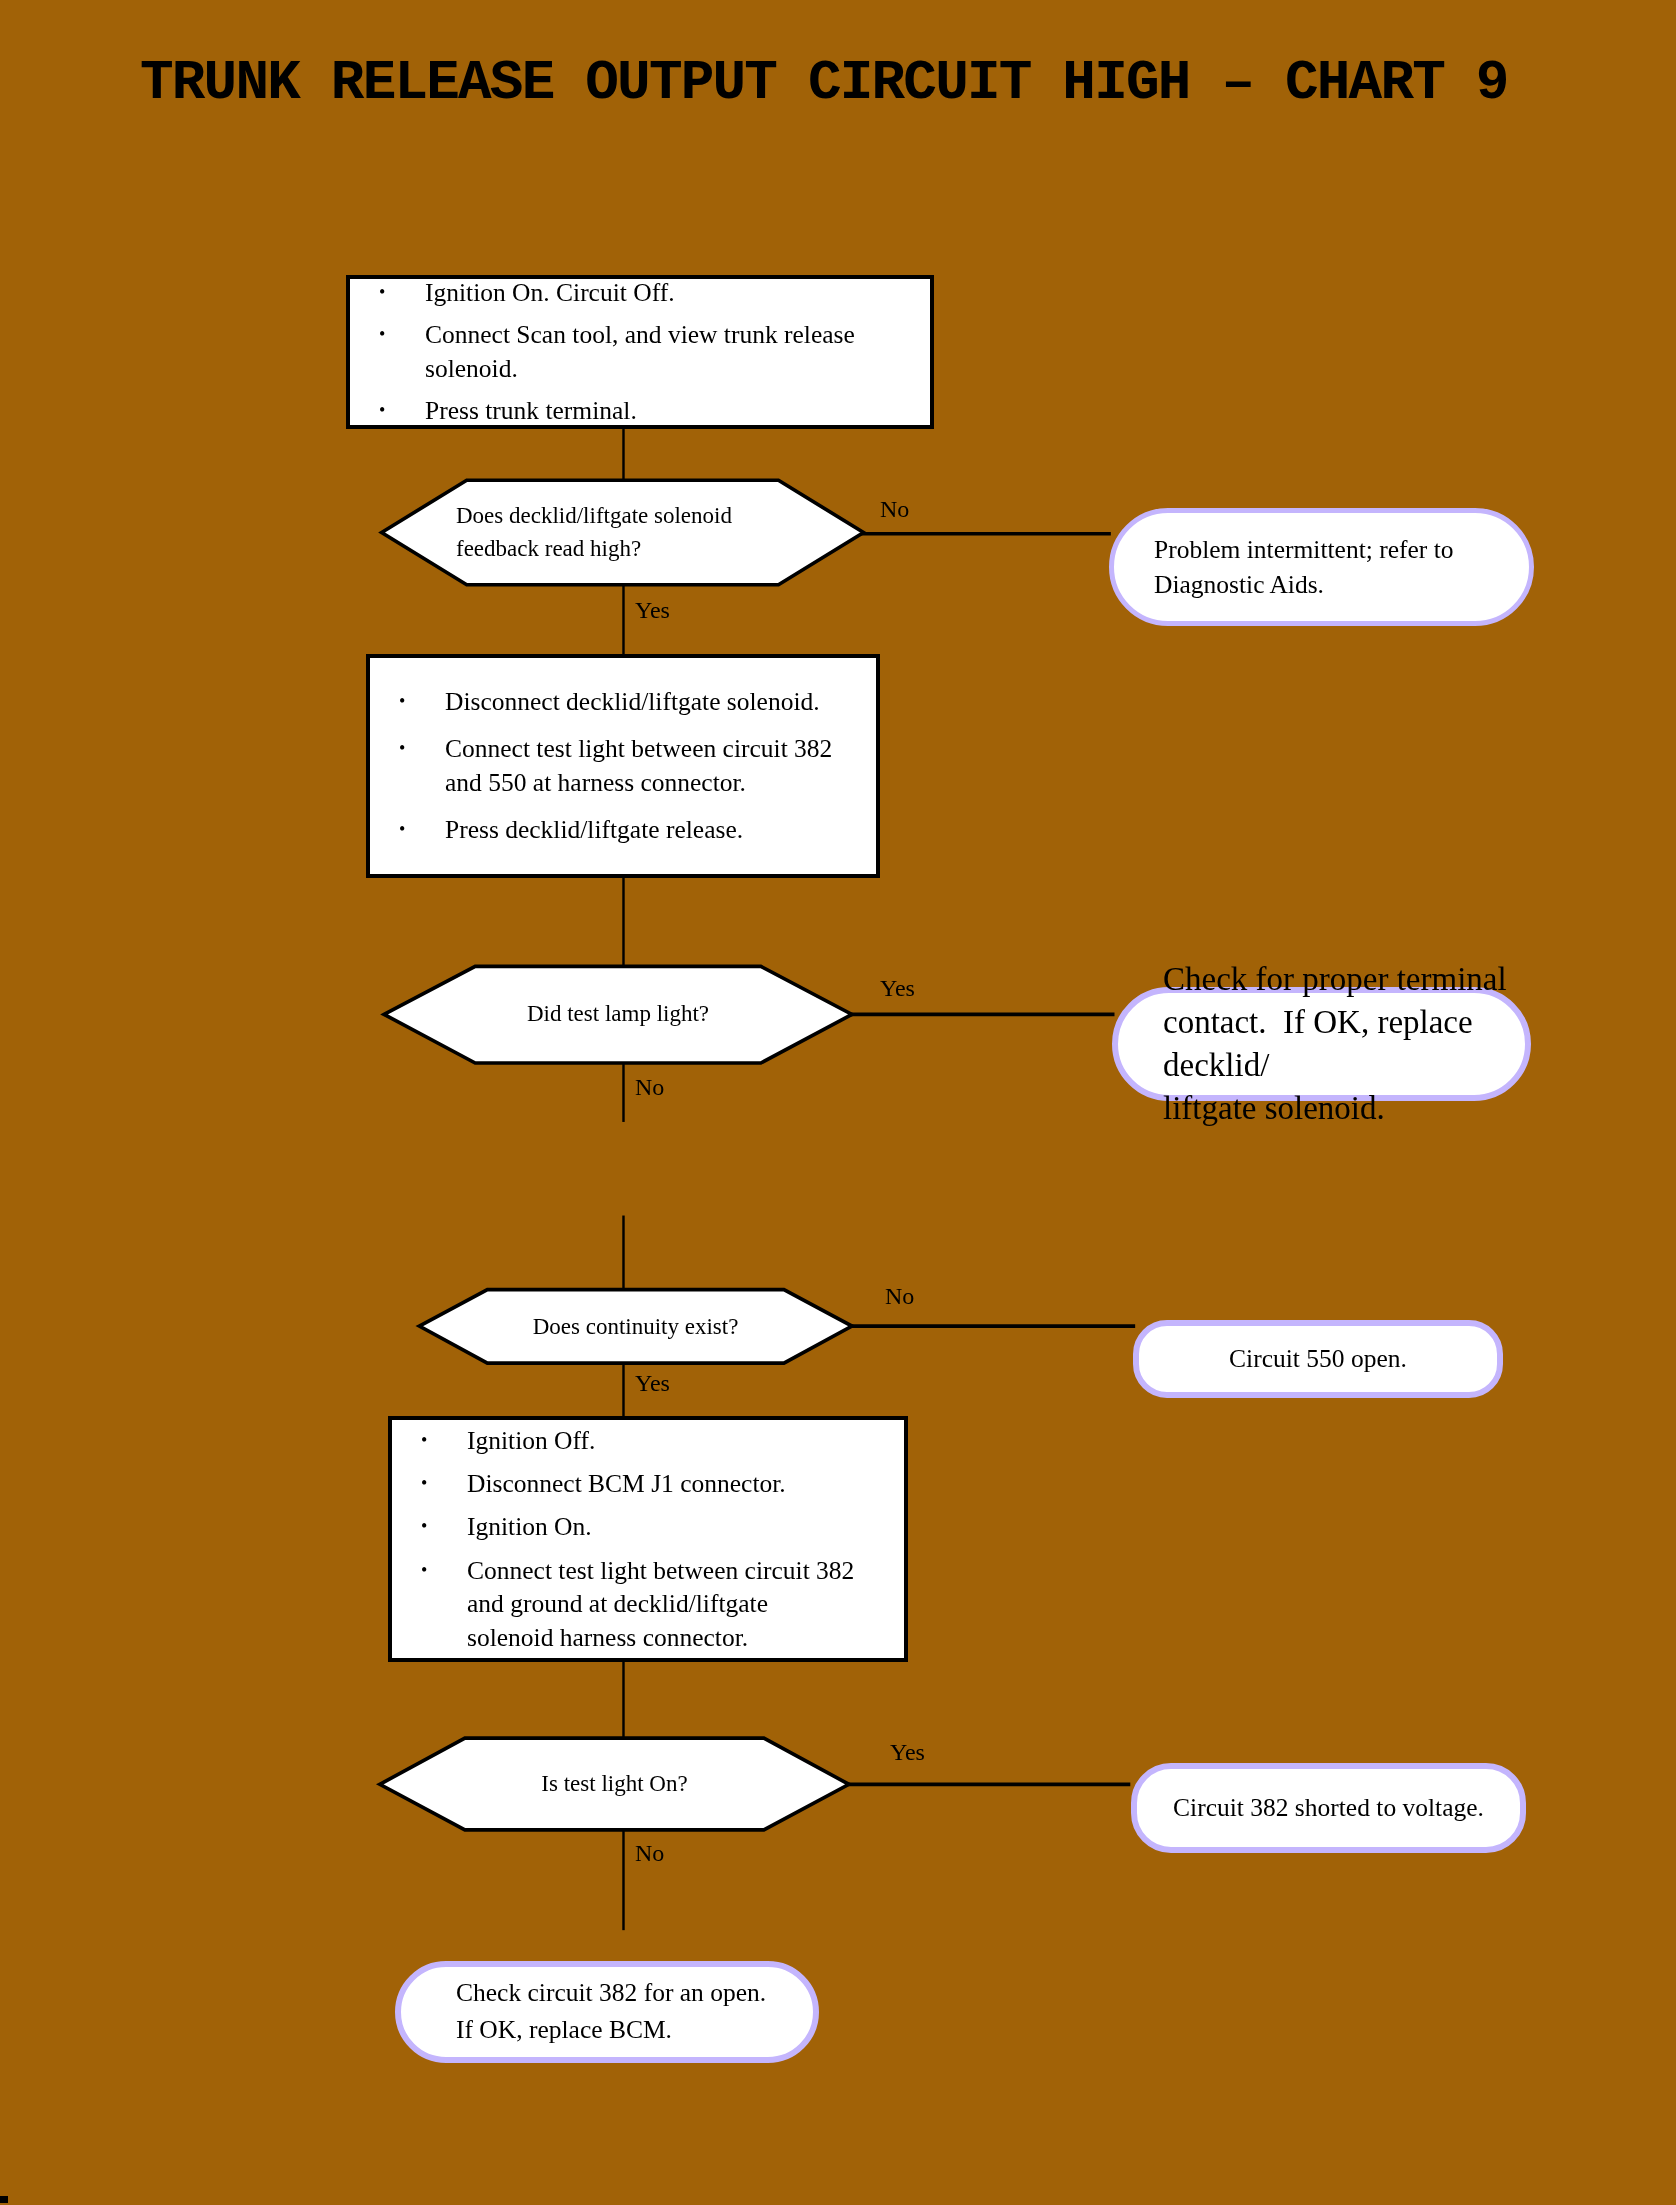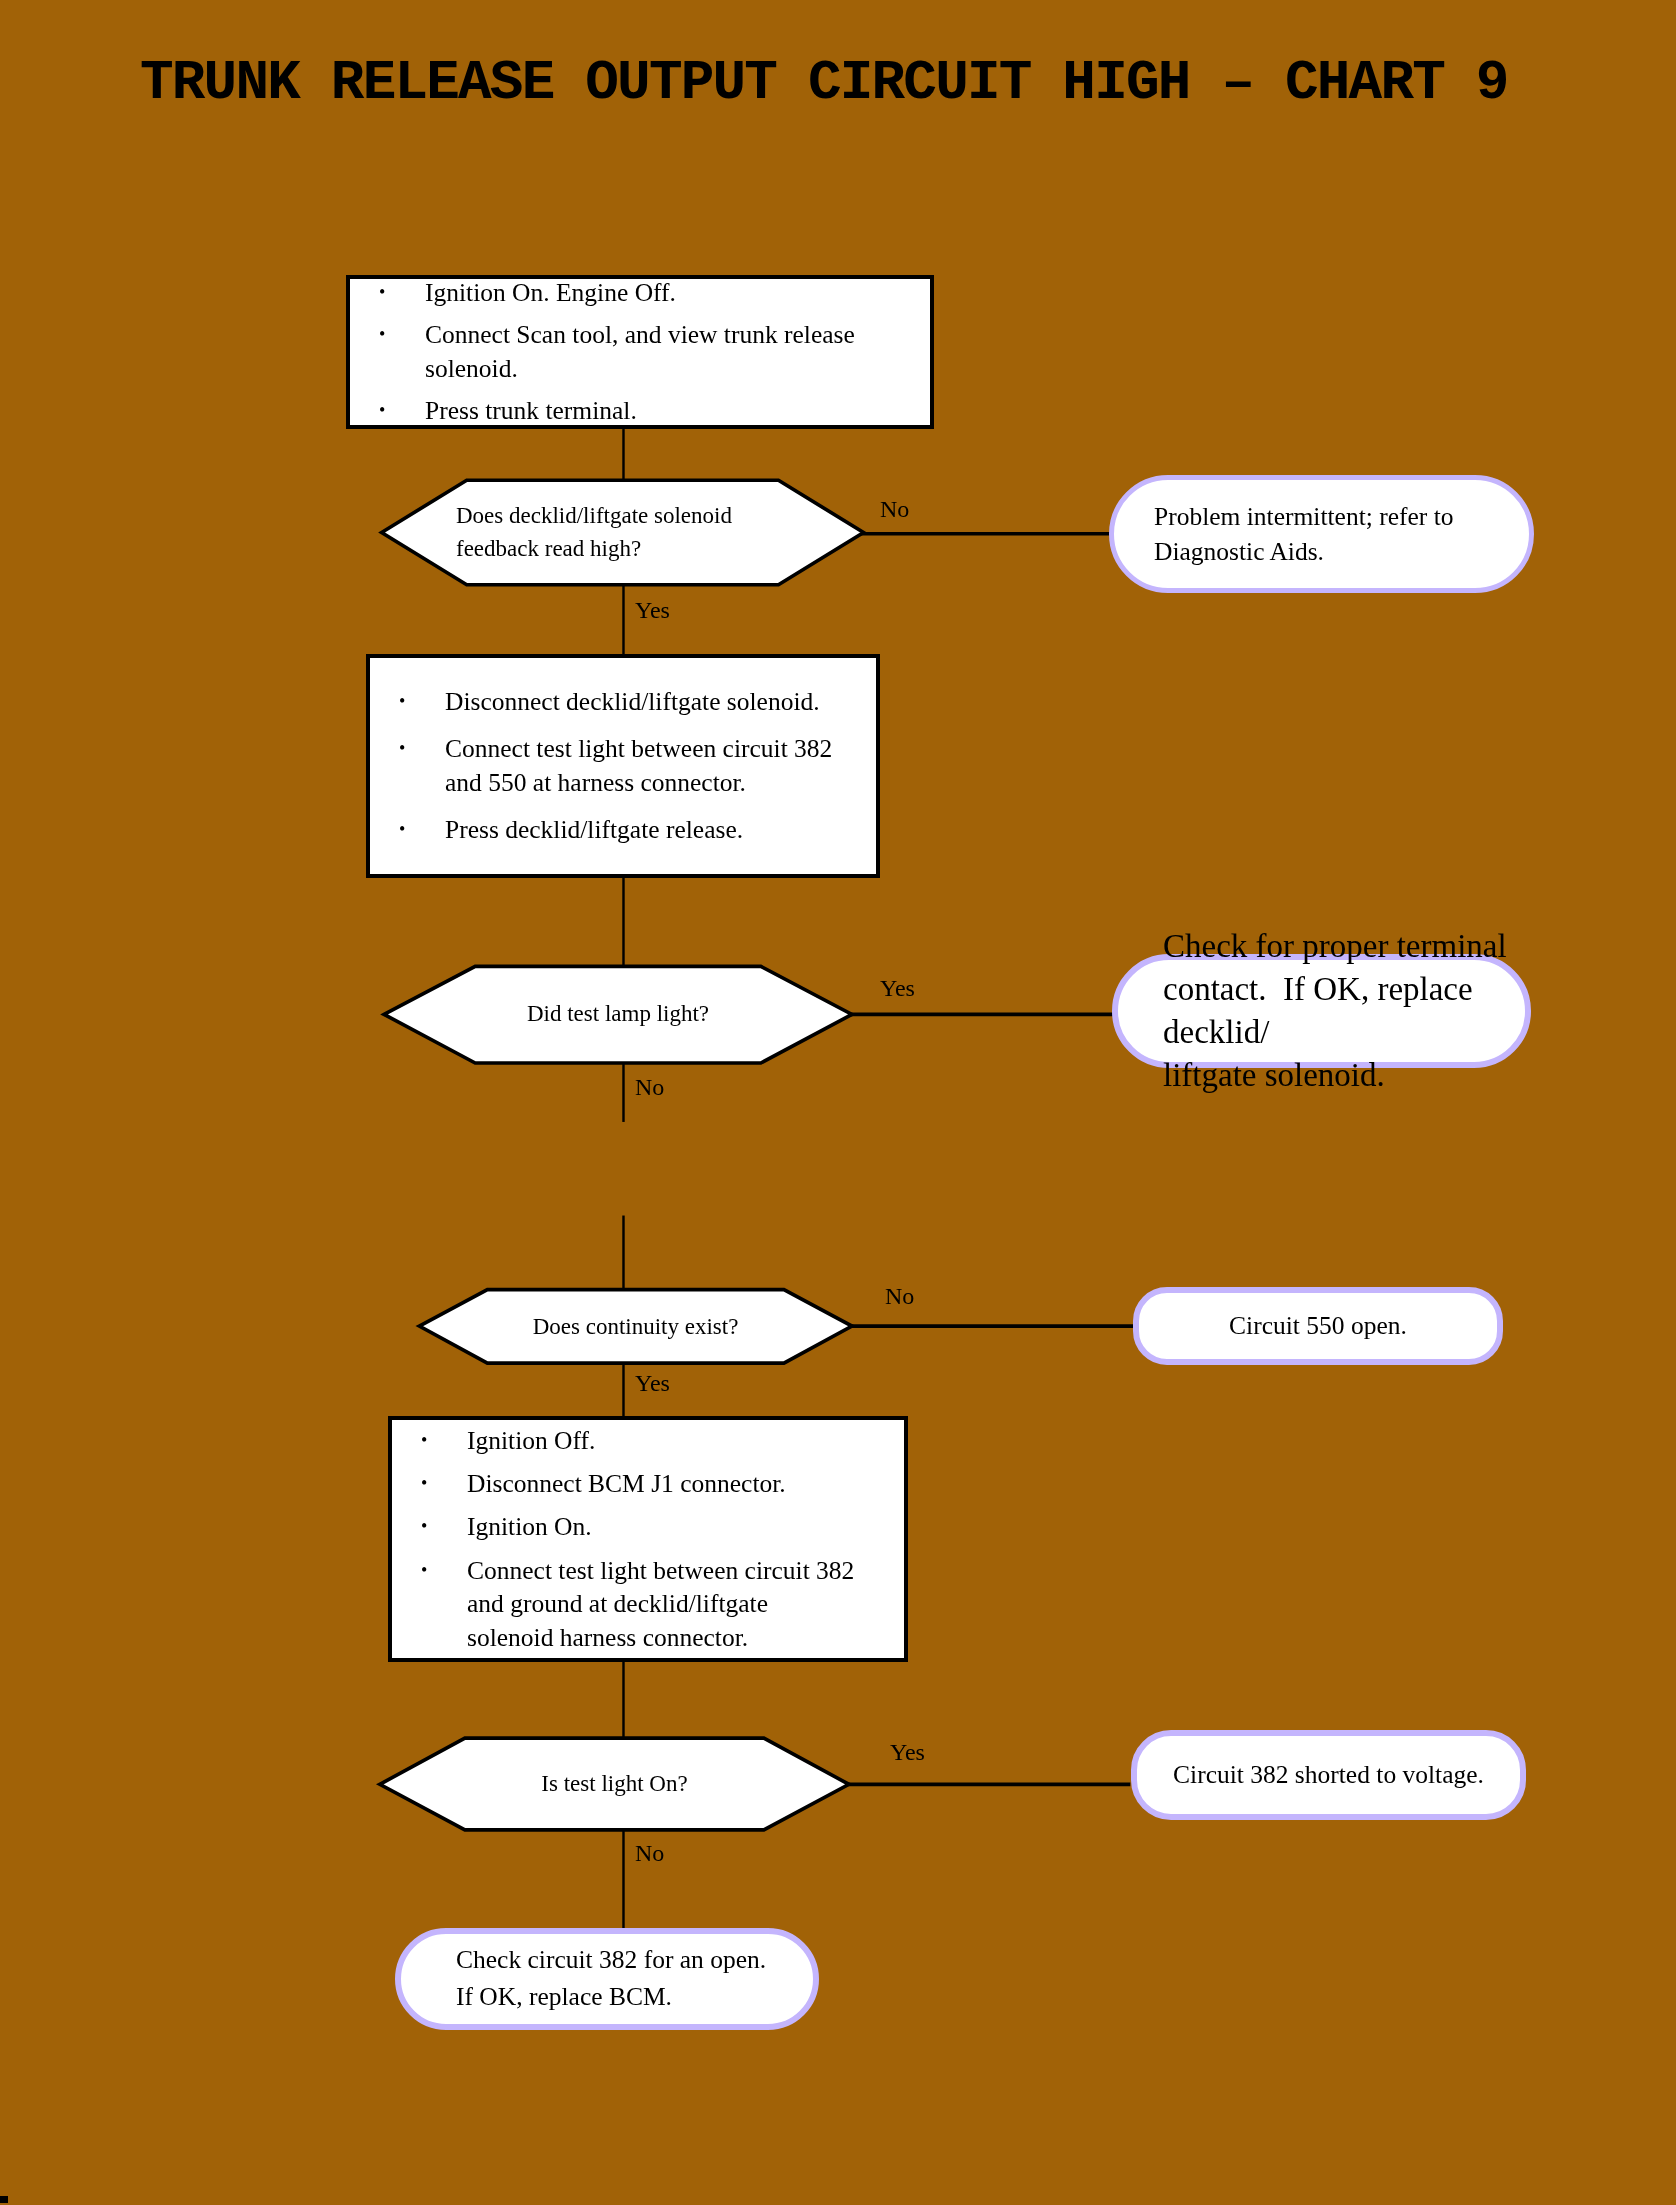--- a/index.html
+++ b/index.html
@@ -30,20 +30,21 @@
   .node{
     position:absolute;
     box-sizing:border-box;
     background:#ffffff;
   }
   .procbox{
     border:4.9px solid #000000;
   }
   .stadium{
     border:2px solid #c4b5fd;
+    margin-top:33px;
   }
   .bullets{
     display:flex;
     flex-direction:column;
     justify-content:center;
     height:100%;
     row-gap:8.5px;
     margin:0;
     padding:0 12px 0 29px;
     box-sizing:border-box;
@@ -133,21 +134,21 @@
     <polygon points="628,876 768,790 1281,790 1421,876 1281,962 768,962" fill="#ffffff" stroke="#000" stroke-width="6"></polygon>
     <polygon points="632,1669 782,1590 1252,1590 1402,1669 1252,1749 782,1749" fill="#ffffff" stroke="#000" stroke-width="6"></polygon>
     <polygon points="690,2182 802,2122 1290,2122 1402,2182 1290,2243 802,2243" fill="#ffffff" stroke="#000" stroke-width="6"></polygon>
     <polygon points="625,2936 765,2860 1257,2860 1397,2936 1257,3011 765,3011" fill="#ffffff" stroke="#000" stroke-width="6"></polygon>
   </svg>
 
   <div class="node procbox" style="left:346px;top:275px;width:588px;height:154px;">
     <ul class="bullets">
       <li>
         <span class="dot">•</span>
-        <span class="ml">Ignition On. Engine Off.</span>
+        <span class="ml">Ignition On. Circuit Off.</span>
       </li>
       <li>
         <span class="dot">•</span>
         <span class="ml">Connect Scan tool, and view trunk release
 solenoid.</span>
       </li>
       <li>
         <span class="dot">•</span>
         <span class="ml">Press trunk terminal.</span>
       </li>

